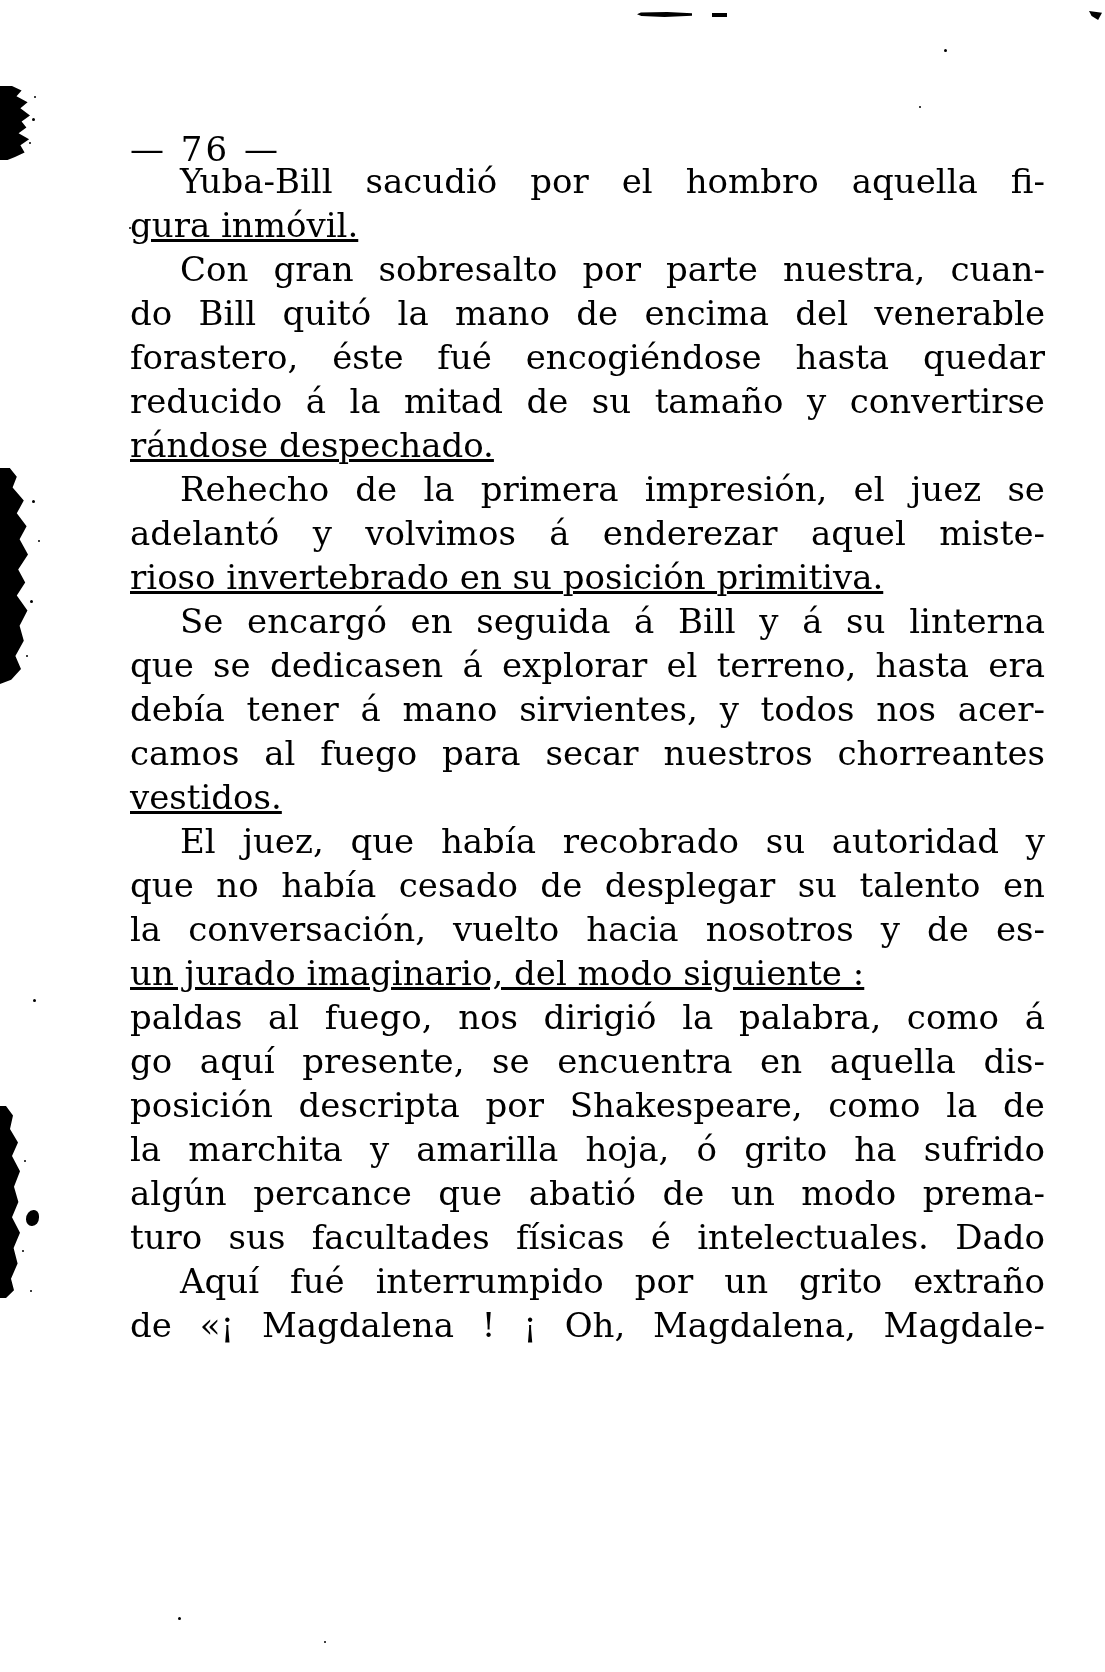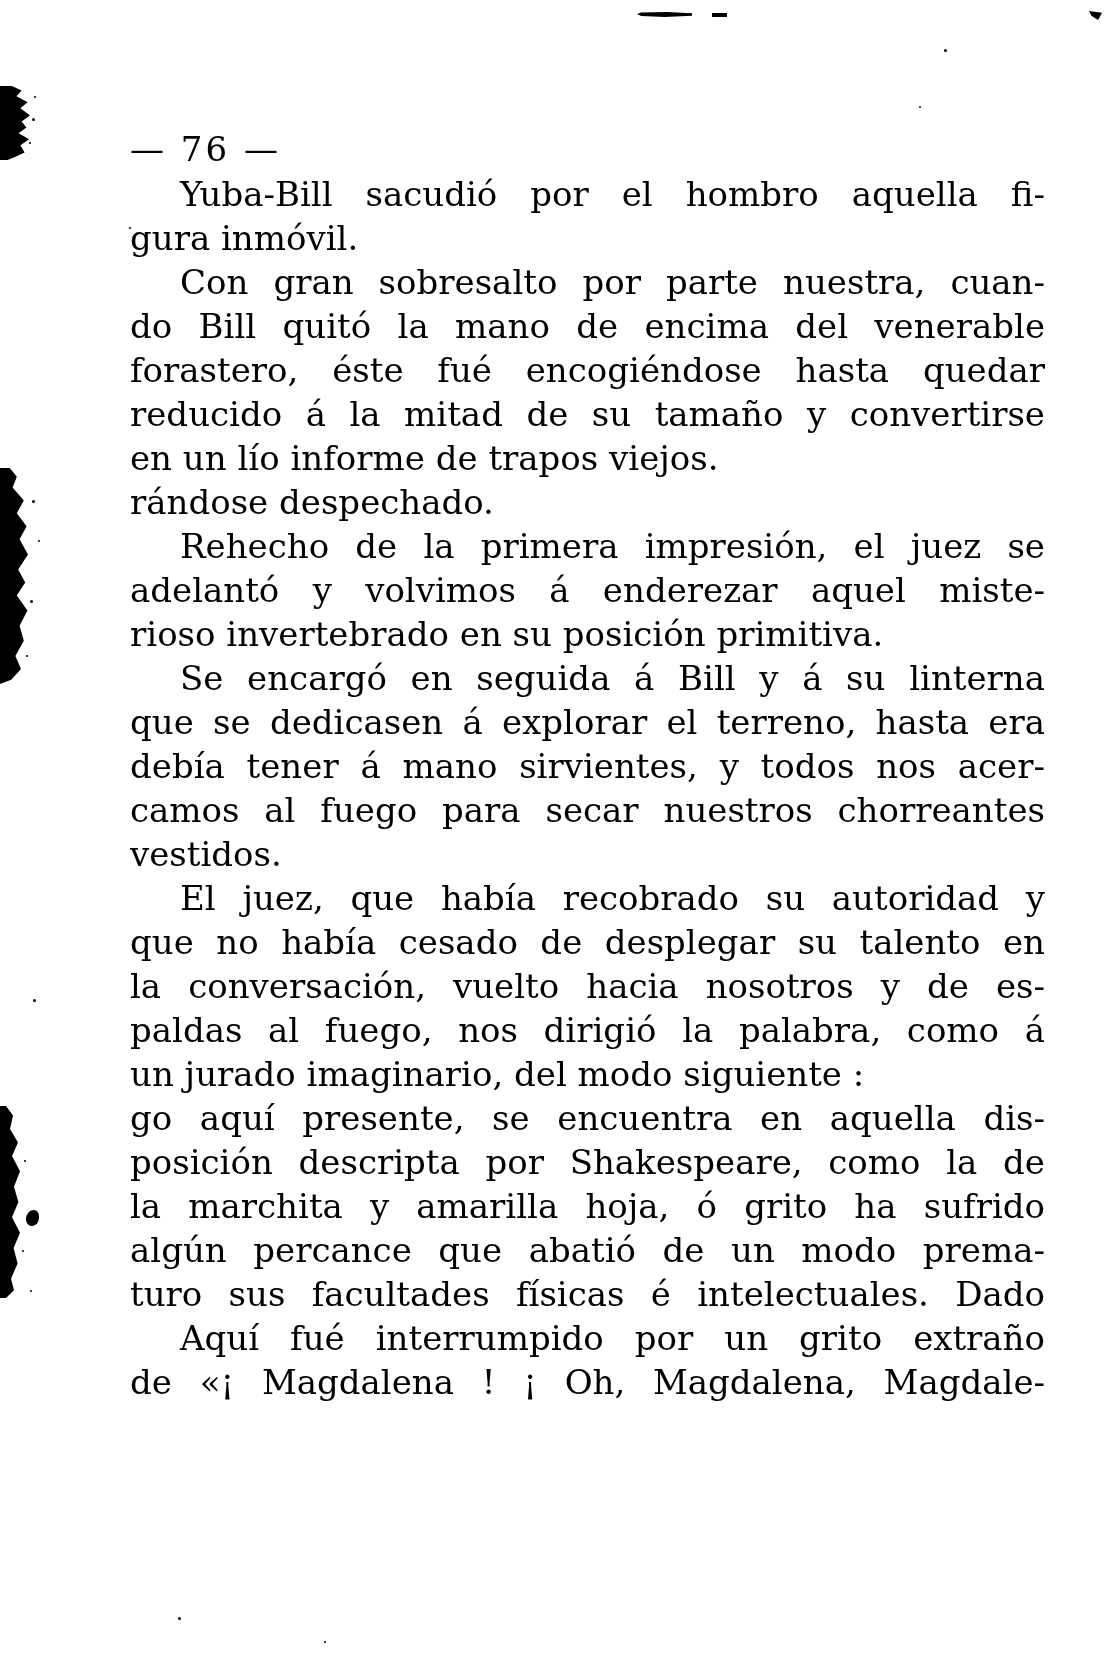--- a/index.html
+++ b/index.html
@@ -18,32 +18,32 @@
     left:130px; top:128px; width:915px;
     text-align:left;
     font-size:34px;
     line-height:42px;
     letter-spacing:3px;
     color:#000;
   }
 
   .text-block {
     position:absolute;
-    left:130px; top:172px; width:915px;
+    left:130px; top:159px; width:915px;
   }
   .line {
     font-size:34px;
     line-height:44px;
     height:44px;
     text-align:justify;
     text-align-last:justify;
     color:#000;
   }
   .line.first { text-indent:50px; }
-  .line.end { text-align:right; text-align-last:left; }
+  .line.end { text-align:right; text-align-last:left;text-decoration:underline; }
 
   
   .art { position:absolute; background:#000; }
   .streak-a {
     left:0; top:86px; width:30px; height:74px;
     clip-path:polygon(0 0,40% 0,72% 6%,55% 14%,92% 22%,68% 30%,100% 40%,72% 48%,88% 56%,62% 64%,97% 72%,68% 80%,82% 90%,50% 96%,25% 100%,0 100%);
   }
   .streak-b {
     left:0; top:468px; width:28px; height:216px;
     clip-path:polygon(0 0,35% 0,60% 4%,45% 9%,85% 15%,60% 21%,95% 27%,70% 33%,100% 40%,65% 47%,90% 53%,60% 59%,98% 66%,70% 73%,85% 80%,55% 87%,75% 93%,40% 98%,0 100%);
@@ -99,35 +99,34 @@
 
   <div class="page-number">— 76 —</div>
 
   <div class="text-block">
     <div class="line first">Yuba-Bill sacudió por el hombro aquella fi-</div>
     <div class="line end">gura inmóvil.</div>
     <div class="line first">Con gran sobresalto por parte nuestra, cuan-</div>
     <div class="line">do Bill quitó la mano de encima del venerable</div>
     <div class="line">forastero, éste fué encogiéndose hasta quedar</div>
     <div class="line">reducido á la mitad de su tamaño y convertirse</div>
-    <div class="line end">en un lío informe de trapos viejos.</div>
     <div class="line end">rándose despechado.</div>
     <div class="line first">Rehecho de la primera impresión, el juez se</div>
     <div class="line">adelantó y volvimos á enderezar aquel miste-</div>
     <div class="line end">rioso invertebrado en su posición primitiva.</div>
     <div class="line first">Se encargó en seguida á Bill y á su linterna</div>
     <div class="line">que se dedicasen á explorar el terreno, hasta era</div>
     <div class="line">debía tener á mano sirvientes, y todos nos acer-</div>
     <div class="line">camos al fuego para secar nuestros chorreantes</div>
     <div class="line end">vestidos.</div>
     <div class="line first">El juez, que había recobrado su autoridad y</div>
     <div class="line">que no había cesado de desplegar su talento en</div>
     <div class="line">la conversación, vuelto hacia nosotros y de es-</div>
+    <div class="line end">un jurado imaginario, del modo siguiente :</div>
     <div class="line">paldas al fuego, nos dirigió la palabra, como á</div>
-    <div class="line end">un jurado imaginario, del modo siguiente :</div>
     <div class="line">go aquí presente, se encuentra en aquella dis-</div>
     <div class="line">posición descripta por Shakespeare, como la de</div>
     <div class="line">la marchita y amarilla hoja, ó grito ha sufrido</div>
     <div class="line">algún percance que abatió de un modo prema-</div>
     <div class="line">turo sus facultades físicas é intelectuales. Dado</div>
     <div class="line first">Aquí fué interrumpido por un grito extraño</div>
     <div class="line">de «¡ Magdalena ! ¡ Oh, Magdalena, Magdale-</div>
   </div>
 
 </div>

